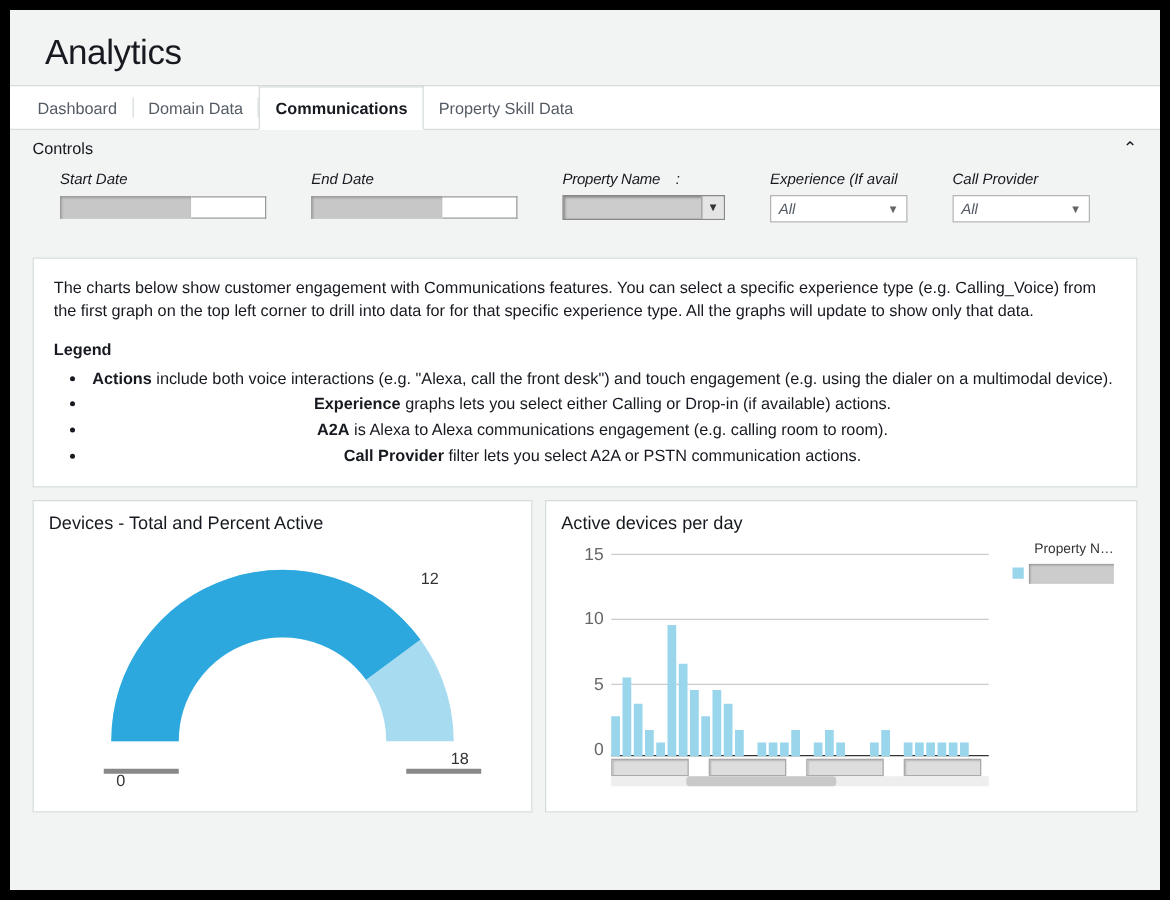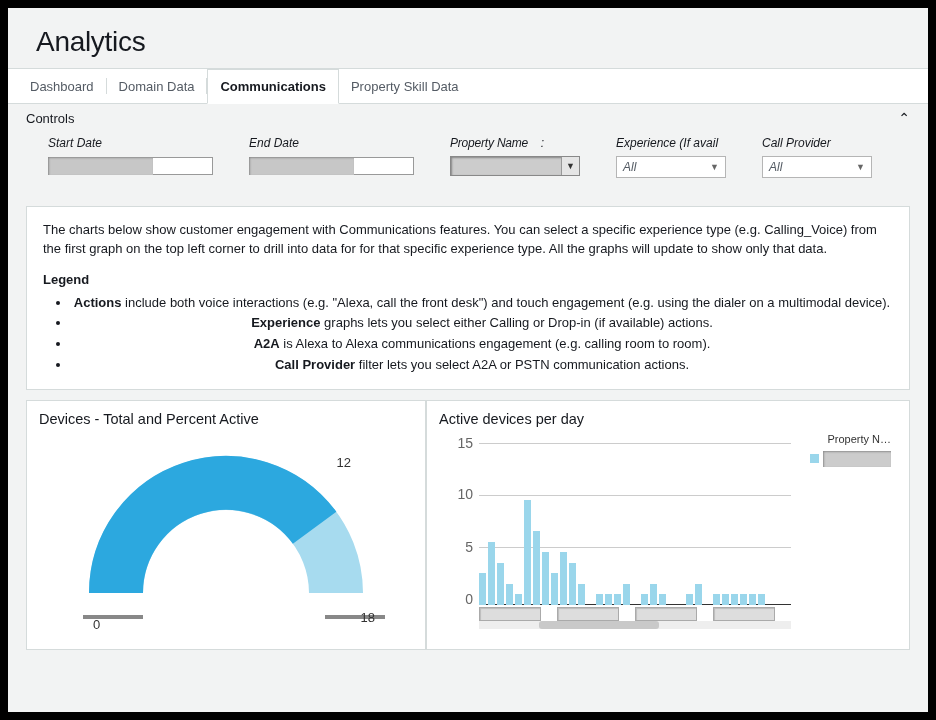--- a/index.html
+++ b/index.html
@@ -36,31 +36,31 @@
   .dd { width:110px; height:22px; background:#fff; border:1px solid #b5b5b5; display:flex; align-items:center; padding:0 6px; font-size:12px; color:#545b64;gap:12px; }
   .dd .dd-caret { margin-left:auto; font-size:9px; color:#666; }
 
   .content-area { padding:10px 18px 0 18px; }
   .info-card { background:#fff; border:1px solid #d5dbdb; padding:14px 16px 12px 16px; font-size:13px; line-height:1.45; color:#16191f; }
   .info-card p { margin:0 0 12px 0; }
   .info-card ul { margin:4px 0 0 28px; padding:0; }
   .info-card li { margin:0 0 2px 0;text-align:center; }
   .info-card b { font-weight:700; }
 
-  .row { display:flex; margin-top:10px;align-items:flex-end; }
+  .row { display:flex; gap:10px; margin-top:10px;align-items:flex-end; }
   .chart-card { background:#fff; border:1px solid #d5dbdb; flex:1; padding:10px 12px 6px 12px; position:relative; height:250px; }
   .chart-title { font-size:14.5px; font-weight:400; margin-bottom:4px; color:#16191f; }
 
   
   .gauge-wrap { position:relative; width:100%; height:200px; }
   svg.gauge { position:absolute; left:50%; top:12px; transform:translateX(-50%); }
   .gauge-pct { position:absolute; left:0; right:0; top:170px; text-align:center; font-size:21px; color:#16191f; }
   .g-lbl { position:absolute; font-size:13px; color:#333; }
   .g-lbl.l0 { left:54px; top:186px; }
-  .g-lbl.l18 { right:38px; top:179px;margin-left:46px; }
+  .g-lbl.l18 { right:38px; top:168px;margin-left:46px; }
   .g-lbl.l12 { right:62px; top:24px; }
   .g-base { position:absolute; height:4px; background:#888; bottom:12px; }
 
   
   .bar-wrap { position:relative; width:100%; height:200px; }
   .bar-area { position:absolute; left:40px; right:106px; bottom:26px; top:8px; }
   .axis { position:absolute; left:40px; right:106px; height:1px; background:#ccc; }
   .ytick { position:absolute; left:10px; width:24px; text-align:right; font-size:14px; color:#666; }
   .bar { position:absolute; bottom:0; width:7px; background:#9ad6eb; }
   .xcat { position:absolute; height:14px; background:#ddd; border:1px solid #aaa; box-shadow: inset 1px 1px 1px rgba(0,0,0,0.15); top:176px; }

